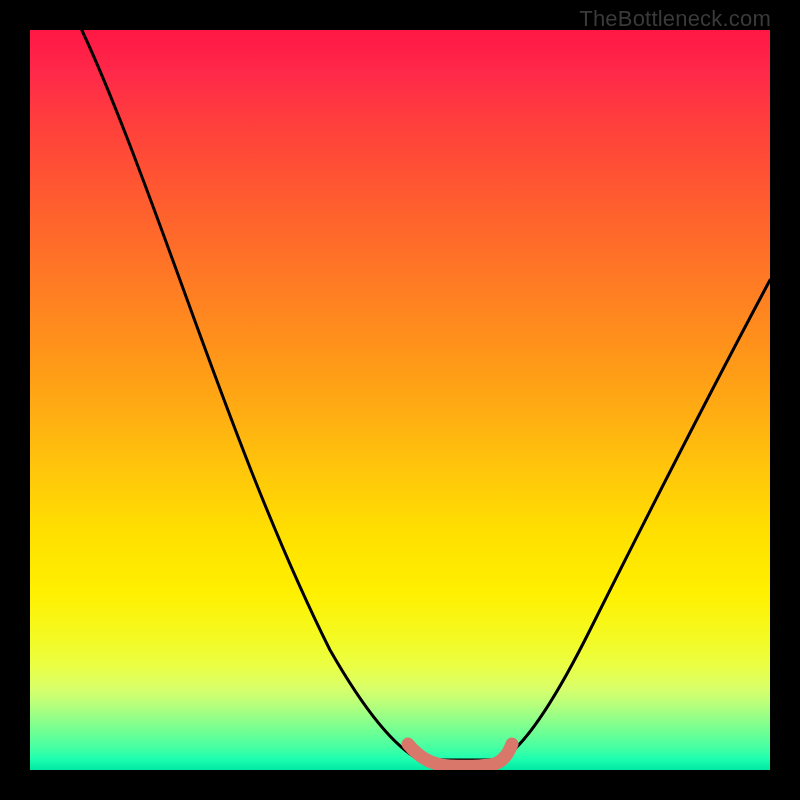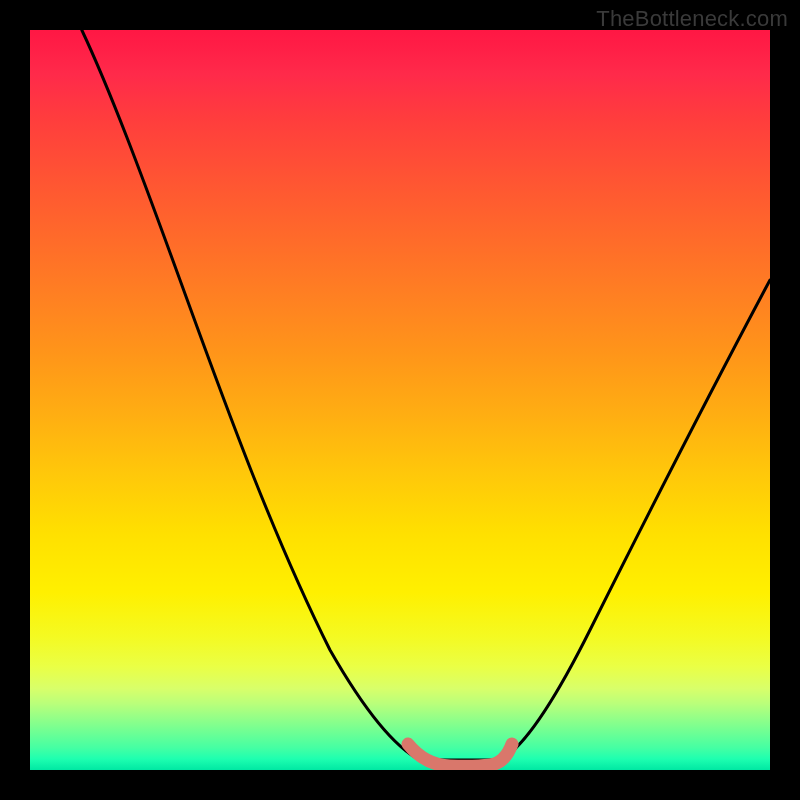--- a/index.html
+++ b/index.html
@@ -52,21 +52,21 @@
     position: absolute;
     left: 0;
     top: 0;
     width: 740px;
     height: 740px;
     pointer-events: none;
   }
   .attrib {
     position: absolute;
     top: 6px;
-    right: 12px;
+    right: 29px;
     color: #3a3a3a;
     font-size: 22px;
     font-weight: 500;
     letter-spacing: 0.2px;
   }
 </style>
 </head>
 <body>
 
 <div class="stage">

